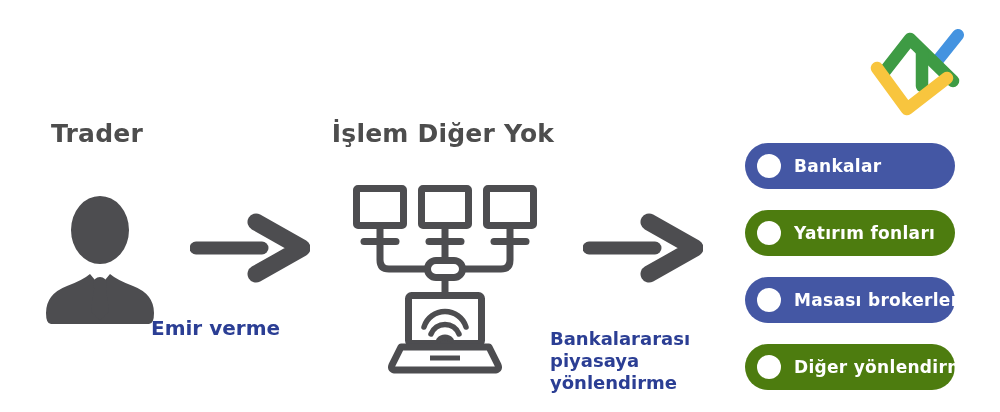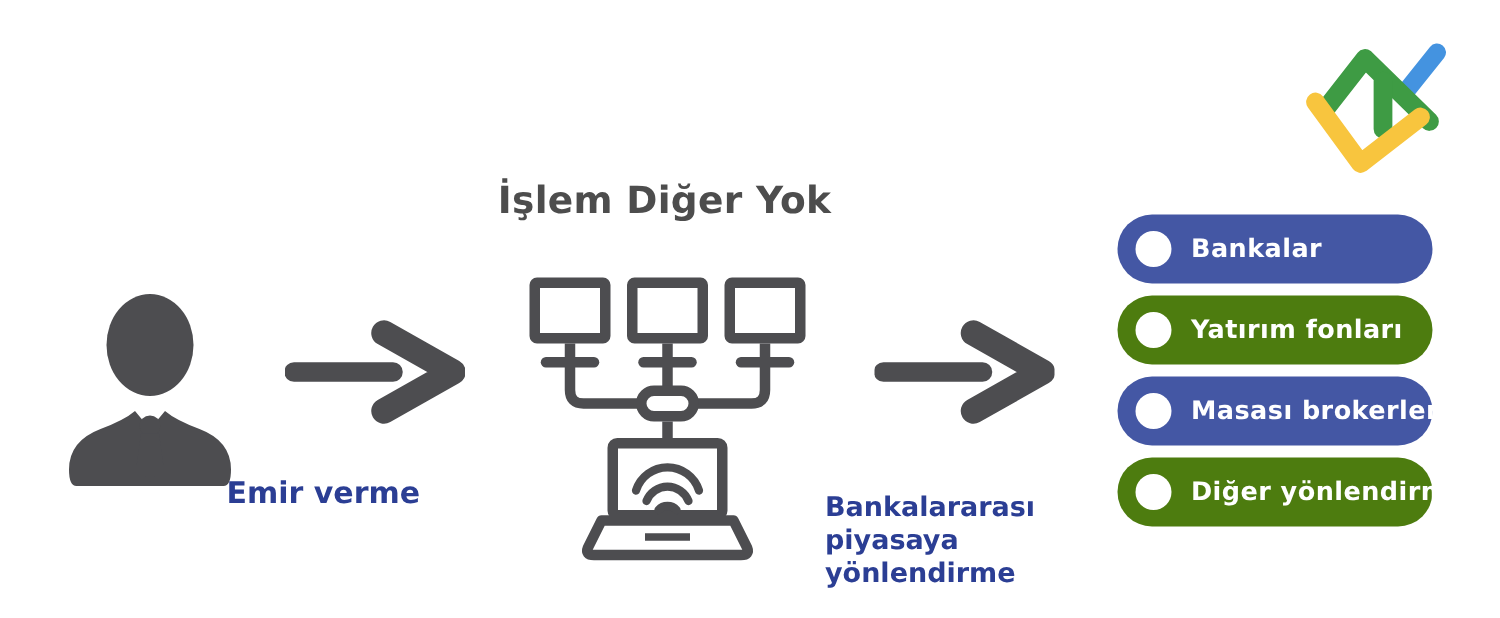--- a/index.html
+++ b/index.html
@@ -22,21 +22,21 @@
     white-space: nowrap;
   }
   .flow-label {
     font-weight: bold;
     color: #2b3e94;
   }
   .flow-label.order { font-size: 20px; white-space: nowrap; }
   .flow-label.routing { font-size: 18px; line-height: 22px; margin-top: 12px; }
   .pill-stack {
     left: 745px; top: 143px; width: 210px;
-    display: flex; flex-direction: column; gap: 8px;
+    display: flex; flex-direction: column; gap: 21px;
   }
   .pill {
     height: 46px;
     border-radius: 23px;
     display: flex;
     align-items: center;
     padding-left: 12px;
   }
   .pill.blue { background: #4457a4; }
   .pill.gray { background: #4d7c0f; }
@@ -60,20 +60,21 @@
 
 <div class="canvas">
 
   <svg class="abs" style="left:866px; top:16px;" width="100" height="100" viewBox="0 0 100 100">
     <line x1="72" y1="44" x2="92" y2="19" stroke="#4493e0" stroke-width="12" stroke-linecap="round"></line>
     <path d="M 19 55 L 44 23 L 87 65" fill="none" stroke="#3e9b44" stroke-width="12.5" stroke-linecap="round" stroke-linejoin="round"></path>
     <line x1="56" y1="38" x2="56" y2="70" stroke="#3e9b44" stroke-width="12.5" stroke-linecap="round"></line>
     <path d="M 11 52 L 41 93 L 81 62" fill="none" stroke="#f8c53e" stroke-width="12.5" stroke-linecap="round" stroke-linejoin="round"></path>
   </svg>
 
+  <div class="abs node-title" style="left:7px; top:119px; width:180px;">Trader</div>
 
   <div class="abs node-title" style="left:295px; top:119px; width:296px;">İşlem Diğer Yok</div>
 
   <svg class="abs" style="left:42px; top:194px;" width="116" height="130" viewBox="0 0 116 130">
     <ellipse cx="58" cy="36" rx="29" ry="34" fill="#4d4d50"></ellipse>
     <path d="M 9 130 Q 4 130 4 119 Q 4 100 25 92 Q 41 86 48 80 L 58 92 L 68 80 Q 75 86 91 92
              Q 112 100 112 119 Q 112 130 107 130 Z" fill="#4d4d50"></path>
     <circle cx="58" cy="90" r="7" fill="#4d4d50"></circle>
     <path d="M 52 95 L 64 95 L 67 117 L 58 127 L 49 117 Z" fill="#4d4d50"></path>
   </svg>

